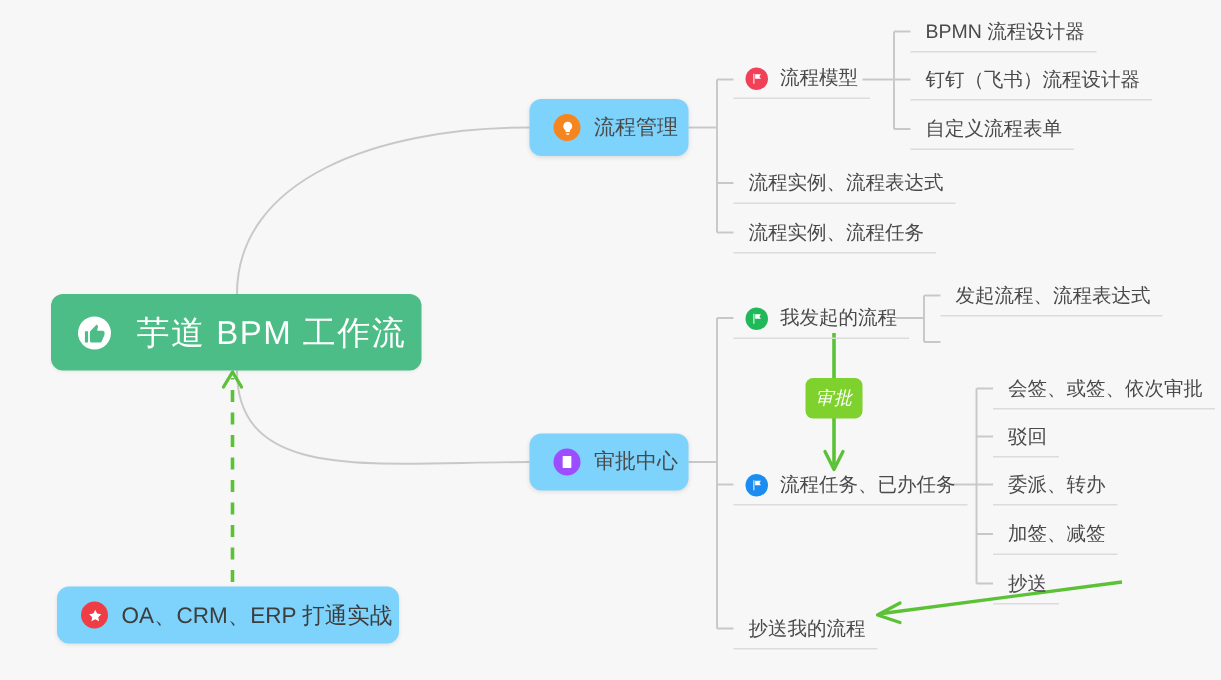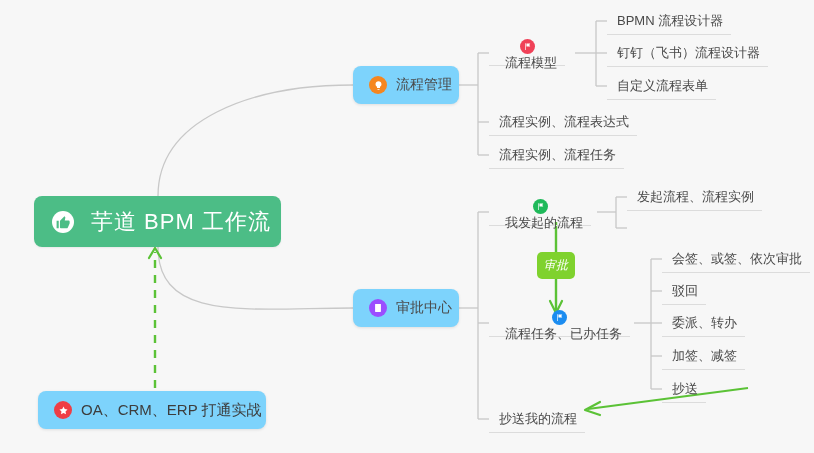--- a/index.html
+++ b/index.html
@@ -79,21 +79,21 @@
   .leaf-node {
     position: absolute;
     display: flex;
     align-items: center;
     height: 27px;
     padding: 0 8px 0 10px;
     box-sizing: border-box;
     border-bottom: 1px solid #dcdcdc;
     white-space: nowrap;
   }
-  .leaf-node.with-icon { padding-left: 8px; flex-direction: column; }
+  .leaf-node.with-icon { padding-left: 8px; }
   .leaf-label {
     font-size: 13px;
     color: #4a4a4a;
   }
   .leaf-node.with-icon .leaf-label { margin-left: 8px; }
 
   
   .icon-circle {
     width: 18px;
     height: 18px;
@@ -245,21 +245,21 @@
   <div class="leaf-node with-icon" style="left:489px; top:199px;">
     <span class="icon-circle sm" style="background:#1fb95a;">
       <svg width="9" height="9" viewBox="0 0 24 24" fill="#ffffff">
         <path d="M6 3h1.8v18H6zM9.2 3.8h10.2l-2.6 4.1 2.6 4.1H9.2z"></path>
       </svg>
     </span>
     <span class="leaf-label">我发起的流程</span>
   </div>
 
   <div class="leaf-node" style="left:627px; top:184px;">
-    <span class="leaf-label">发起流程、流程实例</span>
+    <span class="leaf-label">发起流程、流程表达式</span>
   </div>
 
   <div class="leaf-node with-icon" style="left:489px; top:310px;">
     <span class="icon-circle sm" style="background:#1b8cf0;">
       <svg width="9" height="9" viewBox="0 0 24 24" fill="#ffffff">
         <path d="M6 3h1.8v18H6zM9.2 3.8h10.2l-2.6 4.1 2.6 4.1H9.2z"></path>
       </svg>
     </span>
     <span class="leaf-label">流程任务、已办任务</span>
   </div>

